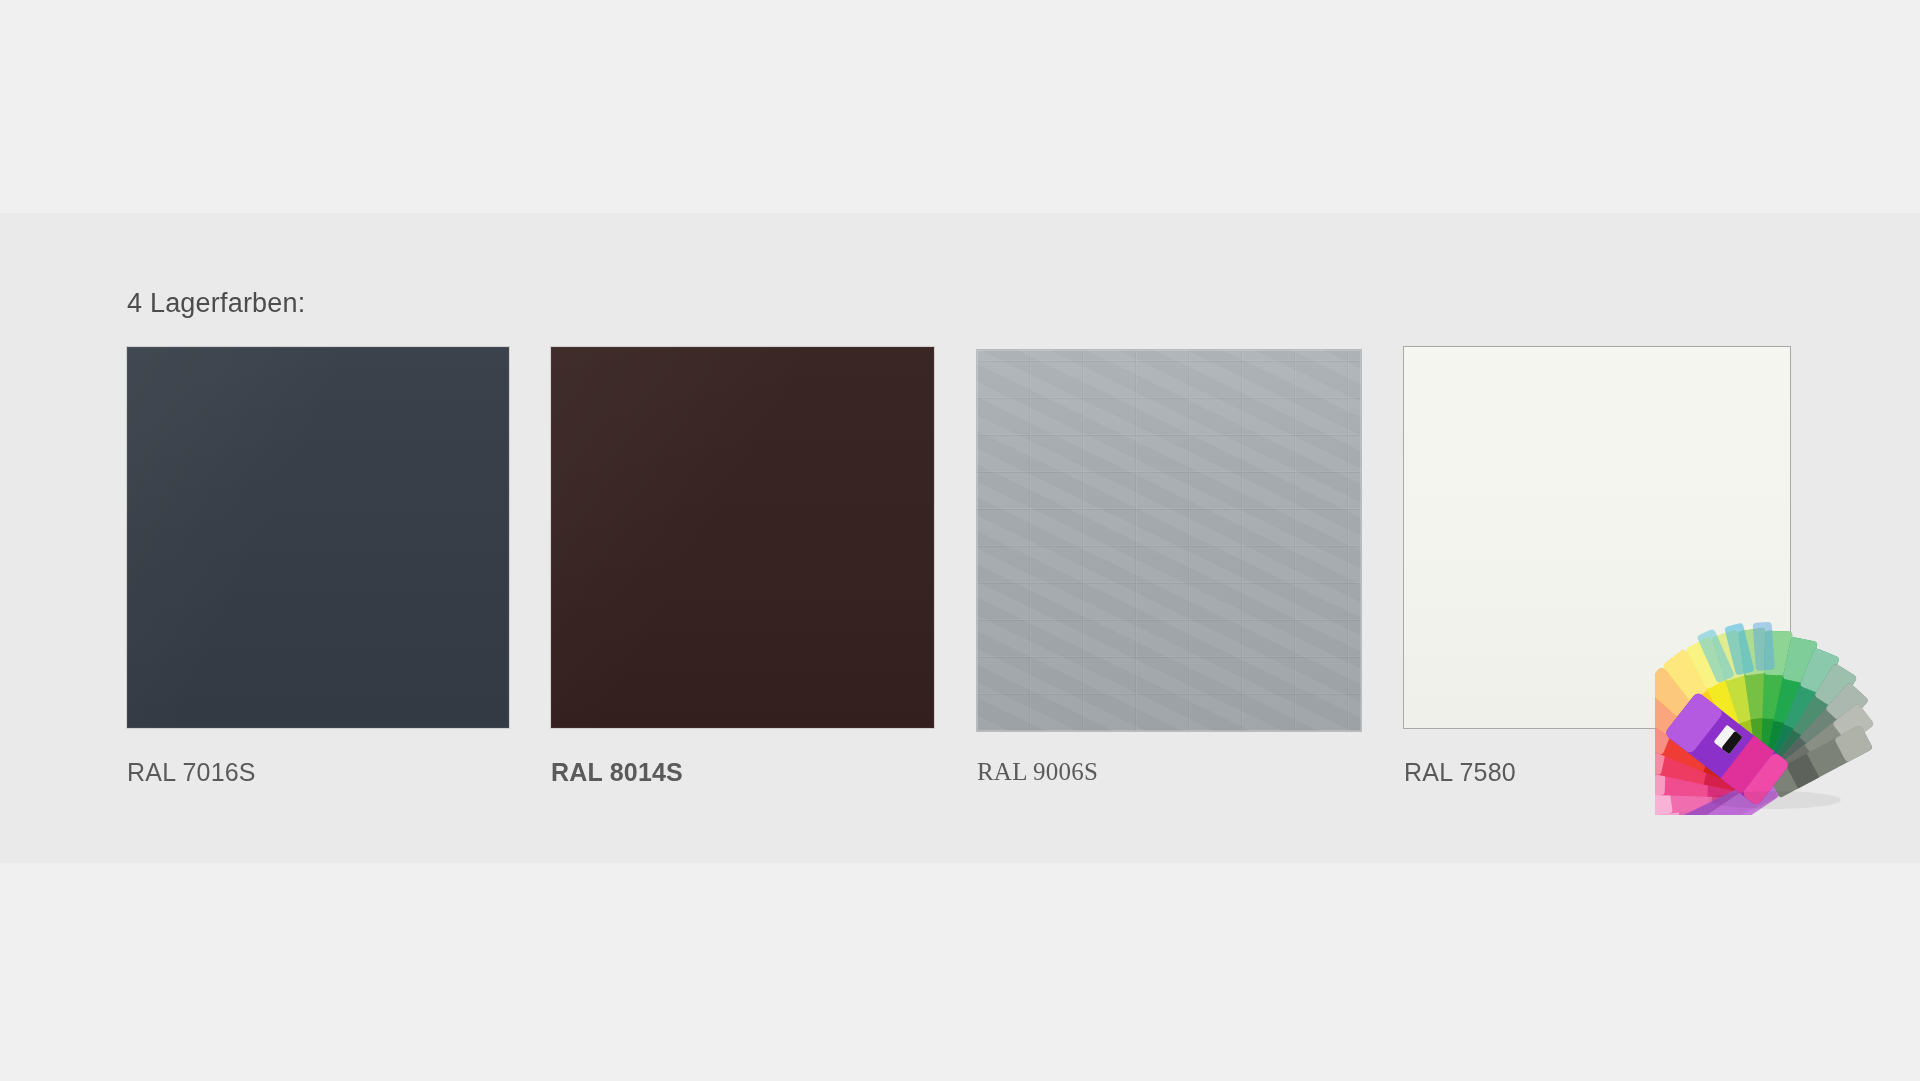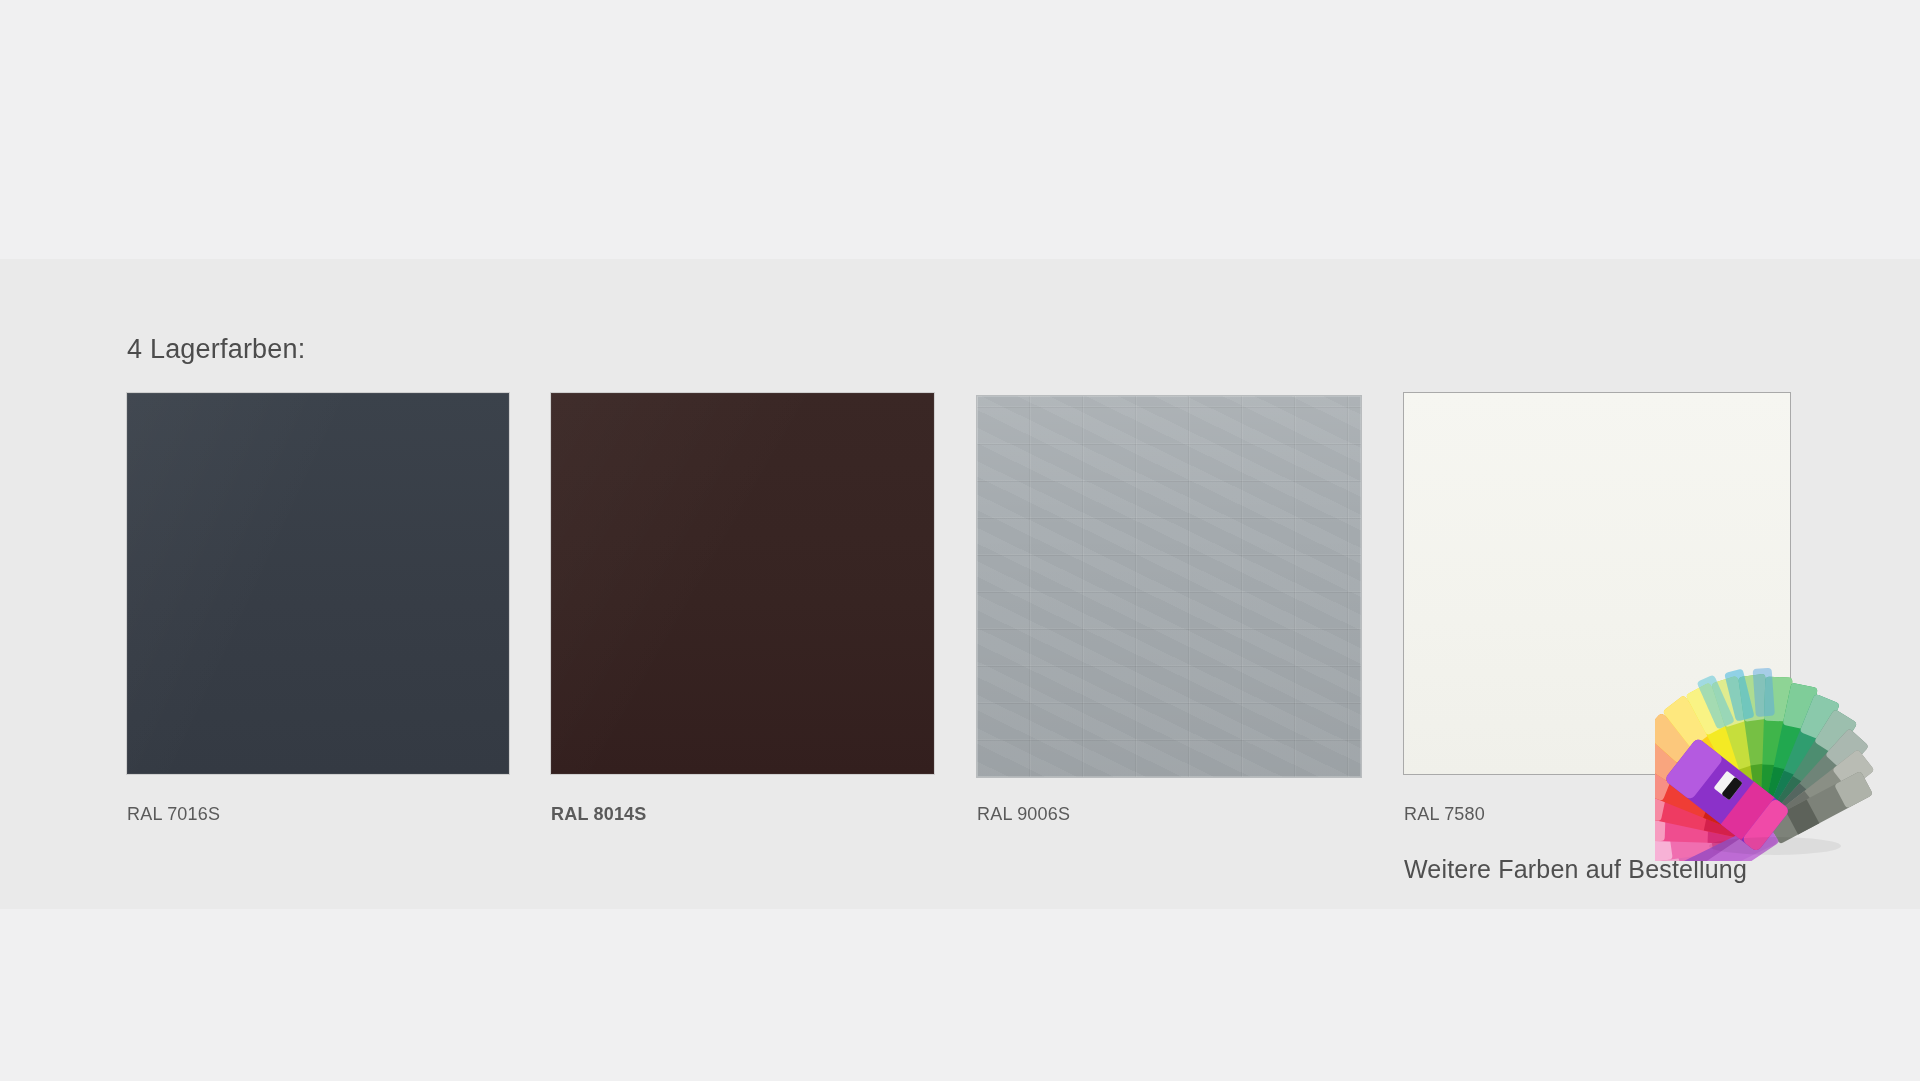--- a/index.html
+++ b/index.html
@@ -11,21 +11,20 @@
     overflow: hidden;
     background: #f0f0f1;
     font-family: "Liberation Sans", sans-serif;
   }
 
   #page {
     position: relative;
     width: 1920px;
     height: 843px;
     background: #7dd3fc;
-    margin-top: 46px;
   }
 
   
   .band-top {
     position: absolute;
     left: 0; top: 0;
     width: 1920px; height: 213px;
     background: #f0f0f1;
   }
   .band-bottom {
@@ -107,21 +106,21 @@
   }
 
   .sw-white {
     background:
       linear-gradient(180deg, #f6f6f1 0%, #f3f3ed 60%, #f0f0ea 100%);
     box-shadow: 0 0 0 1px #a9a9a9;
   }
 
   .swatch-label {
     position: absolute;
-    font-size: 18px;
+    font-size: 25px;
     font-weight: 400;
     color: #5a5a5a;
     letter-spacing: 0.2px;
     white-space: nowrap;
   }
 
   .swatch-note {
     position: absolute;
     font-size: 25px;
     font-weight: 400;
@@ -159,28 +158,27 @@
     <div class="swatch-label" style="left:127px; top:758px;">RAL 7016S</div>
 
     <div class="swatch-cell" style="left:551px; top:347px; width:383px; height:381px;">
       <div class="swatch sw-brown"></div>
     </div>
     <div class="swatch-label" style="left:551px; top:758px;font-weight:bold;">RAL 8014S</div>
 
     <div class="swatch-cell" style="left:977px; top:350px; width:384px; height:381px;">
       <div class="swatch sw-grey"></div>
     </div>
-    <div class="swatch-label" style="left:977px; top:758px;">RAL 9006S</div>
+    <div class="swatch-label" style="left:977px; top:758px;font-family:Liberation Serif, serif;">RAL 9006S</div>
 
     <div class="swatch-cell" style="left:1404px; top:347px; width:386px; height:381px;">
       <div class="swatch sw-white"></div>
     </div>
     <div class="swatch-label" style="left:1404px; top:758px;">RAL 7580</div>
 
-    <div class="swatch-note" style="left:1404px; top:809px;">Weitere Farben auf Bestellung</div>
   </div>
 
   <div class="fan-wrap">
     <svg viewBox="0 0 235 215" xmlns="http://www.w3.org/2000/svg" aria-hidden="true">
       <defs>
         <clipPath id="fanClip">
           <rect x="0" y="0" width="235" height="215"></rect>
         </clipPath>
       </defs>
       <g clip-path="url(#fanClip)">

